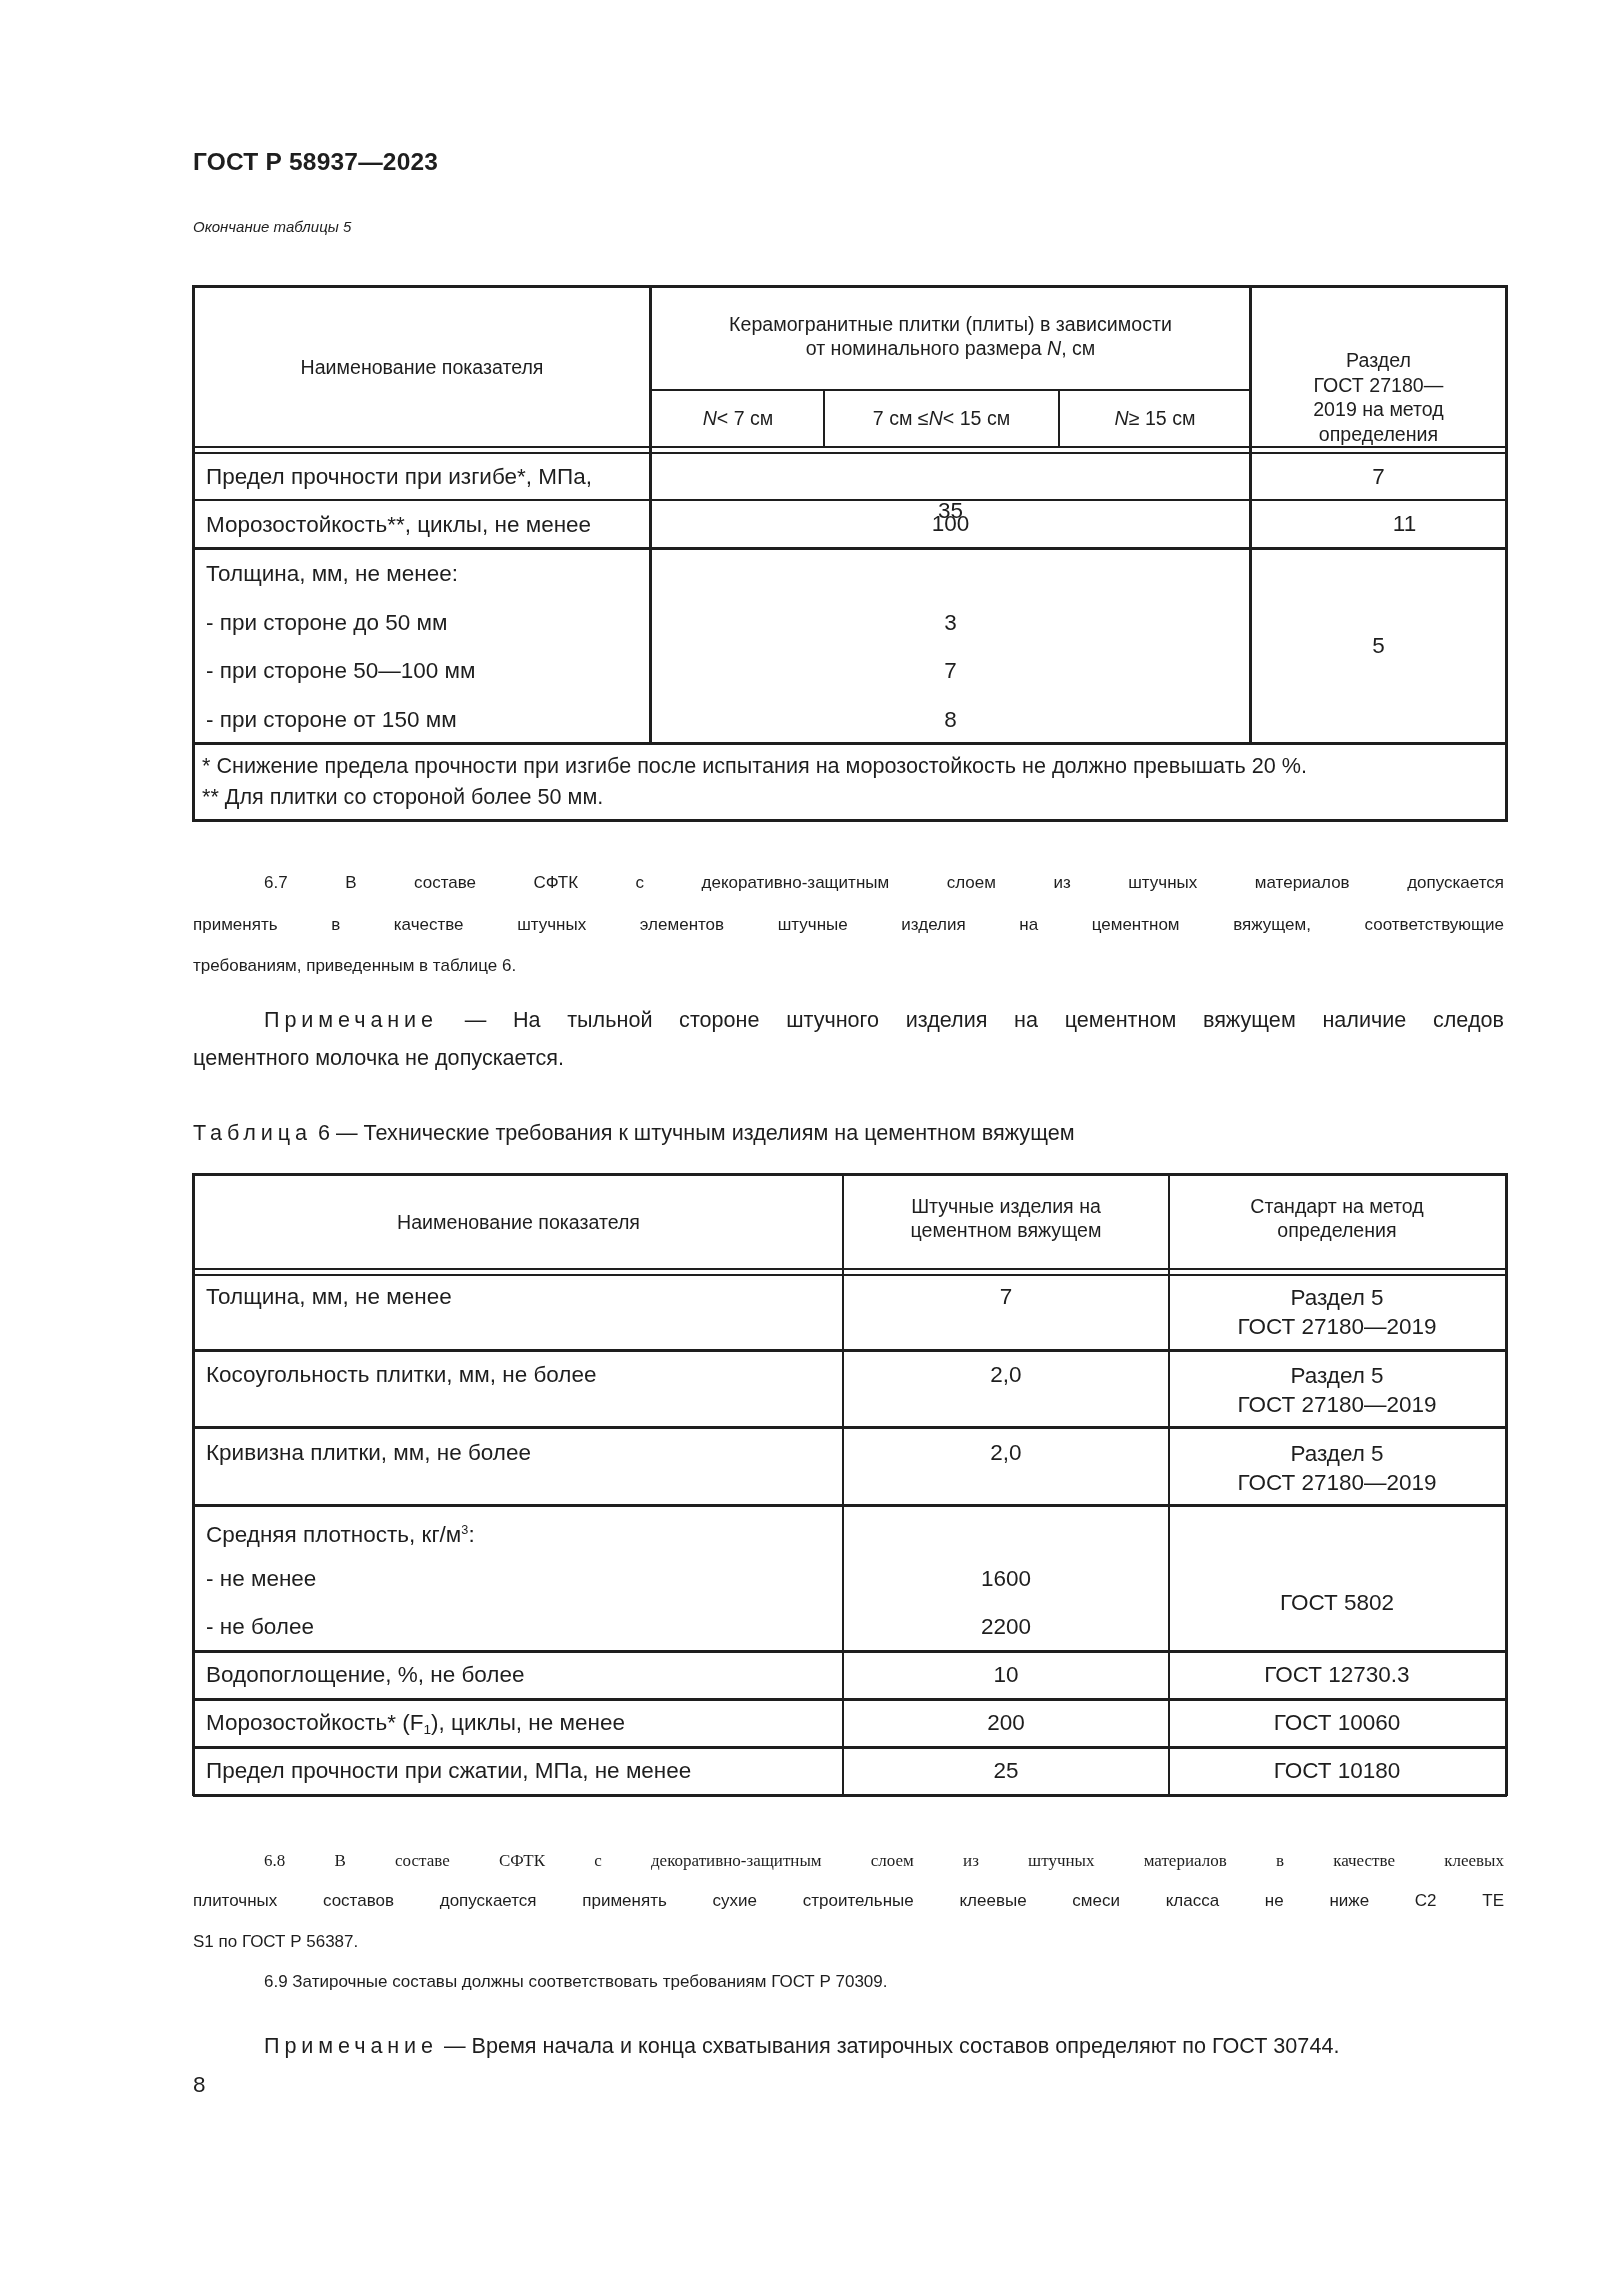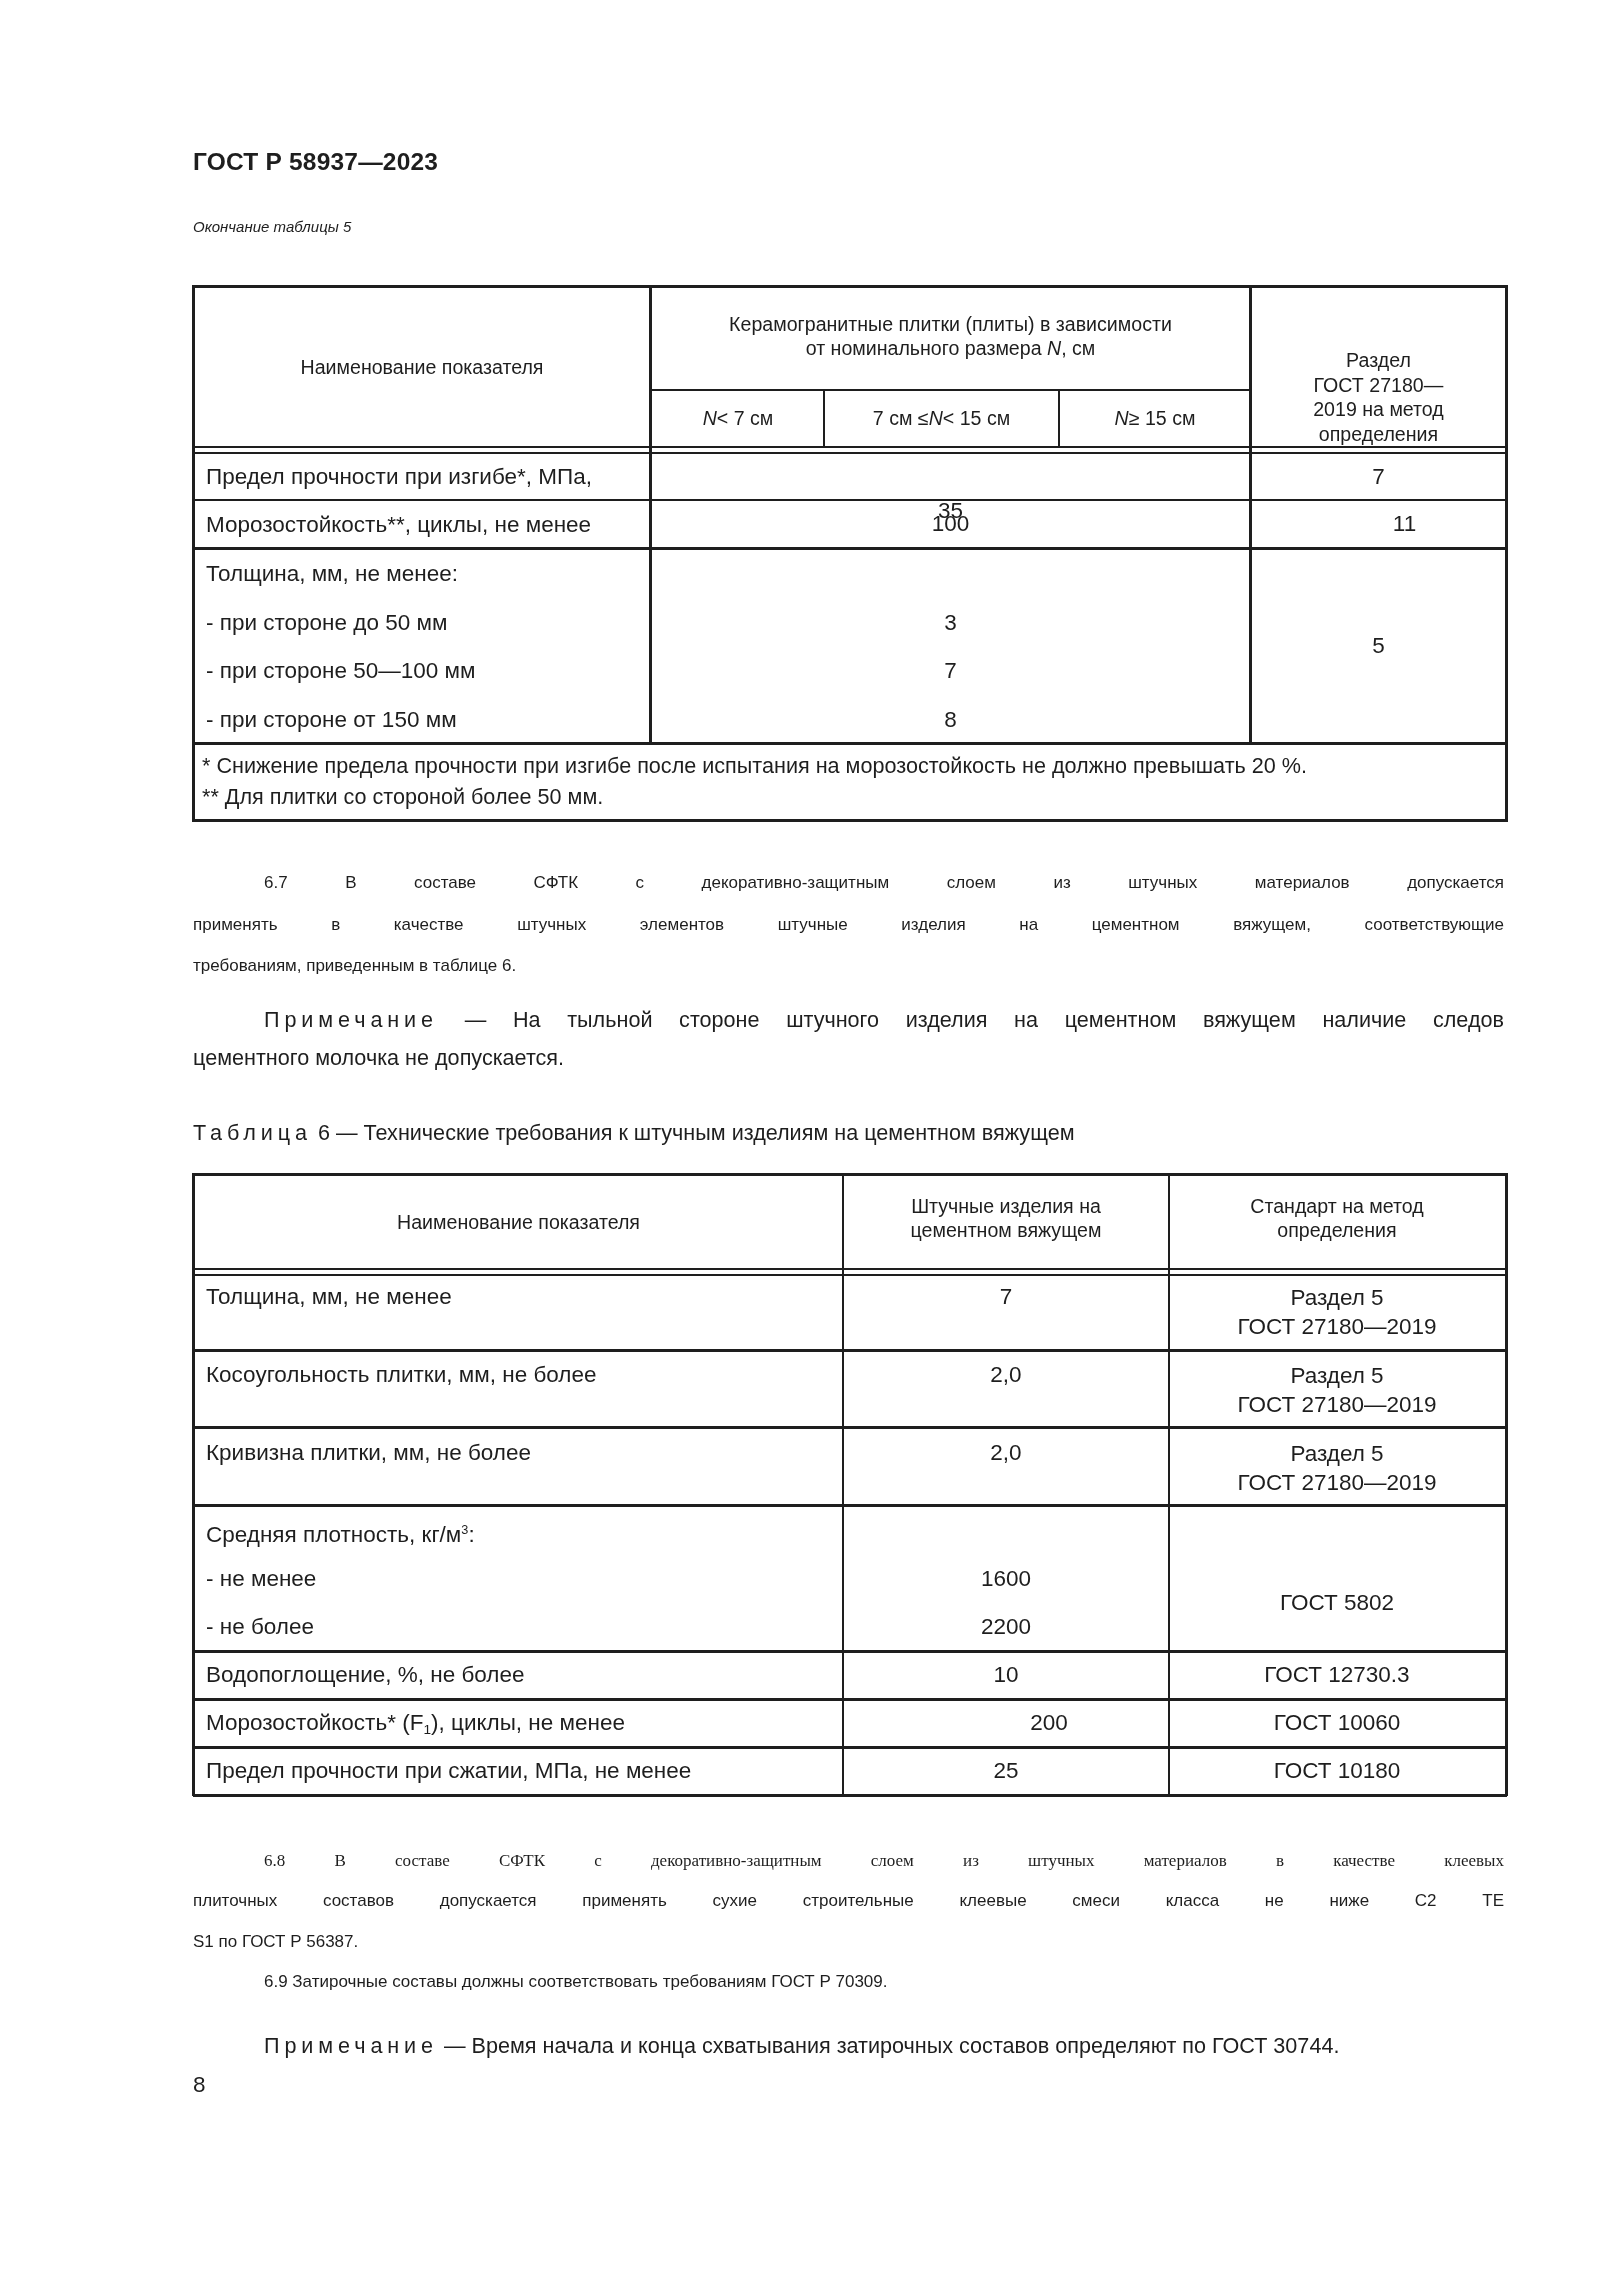--- a/index.html
+++ b/index.html
@@ -190,21 +190,21 @@
     <div class="t" style="left:1170px; top:1589px; width:334px; text-align:center;">ГОСТ 5802</div>
   </div>
 
   <div>
     <div class="t" style="left:206px; top:1661px;">Водопоглощение, %, не более</div>
     <div class="t" style="left:844px; top:1661px; width:324px; text-align:center;">10</div>
     <div class="t" style="left:1170px; top:1661px; width:334px; text-align:center;">ГОСТ 12730.3</div>
   </div>
   <div>
     <div class="t" style="left:206px; top:1709px;"><span>Морозостойкость* (F</span><sub>1</sub><span>), циклы, не менее</span></div>
-    <div class="t" style="left:844px; top:1709px; width:324px; text-align:center;padding-left:43px;">200</div>
+    <div class="t" style="left:844px; top:1709px; width:324px; text-align:center;">200</div>
     <div class="t" style="left:1170px; top:1709px; width:334px; text-align:center;">ГОСТ 10060</div>
   </div>
   <div>
     <div class="t" style="left:206px; top:1757px;">Предел прочности при сжатии, МПа, не менее</div>
     <div class="t" style="left:844px; top:1757px; width:324px; text-align:center;">25</div>
     <div class="t" style="left:1170px; top:1757px; width:334px; text-align:center;">ГОСТ 10180</div>
   </div>
 </div>
 
 <div>

